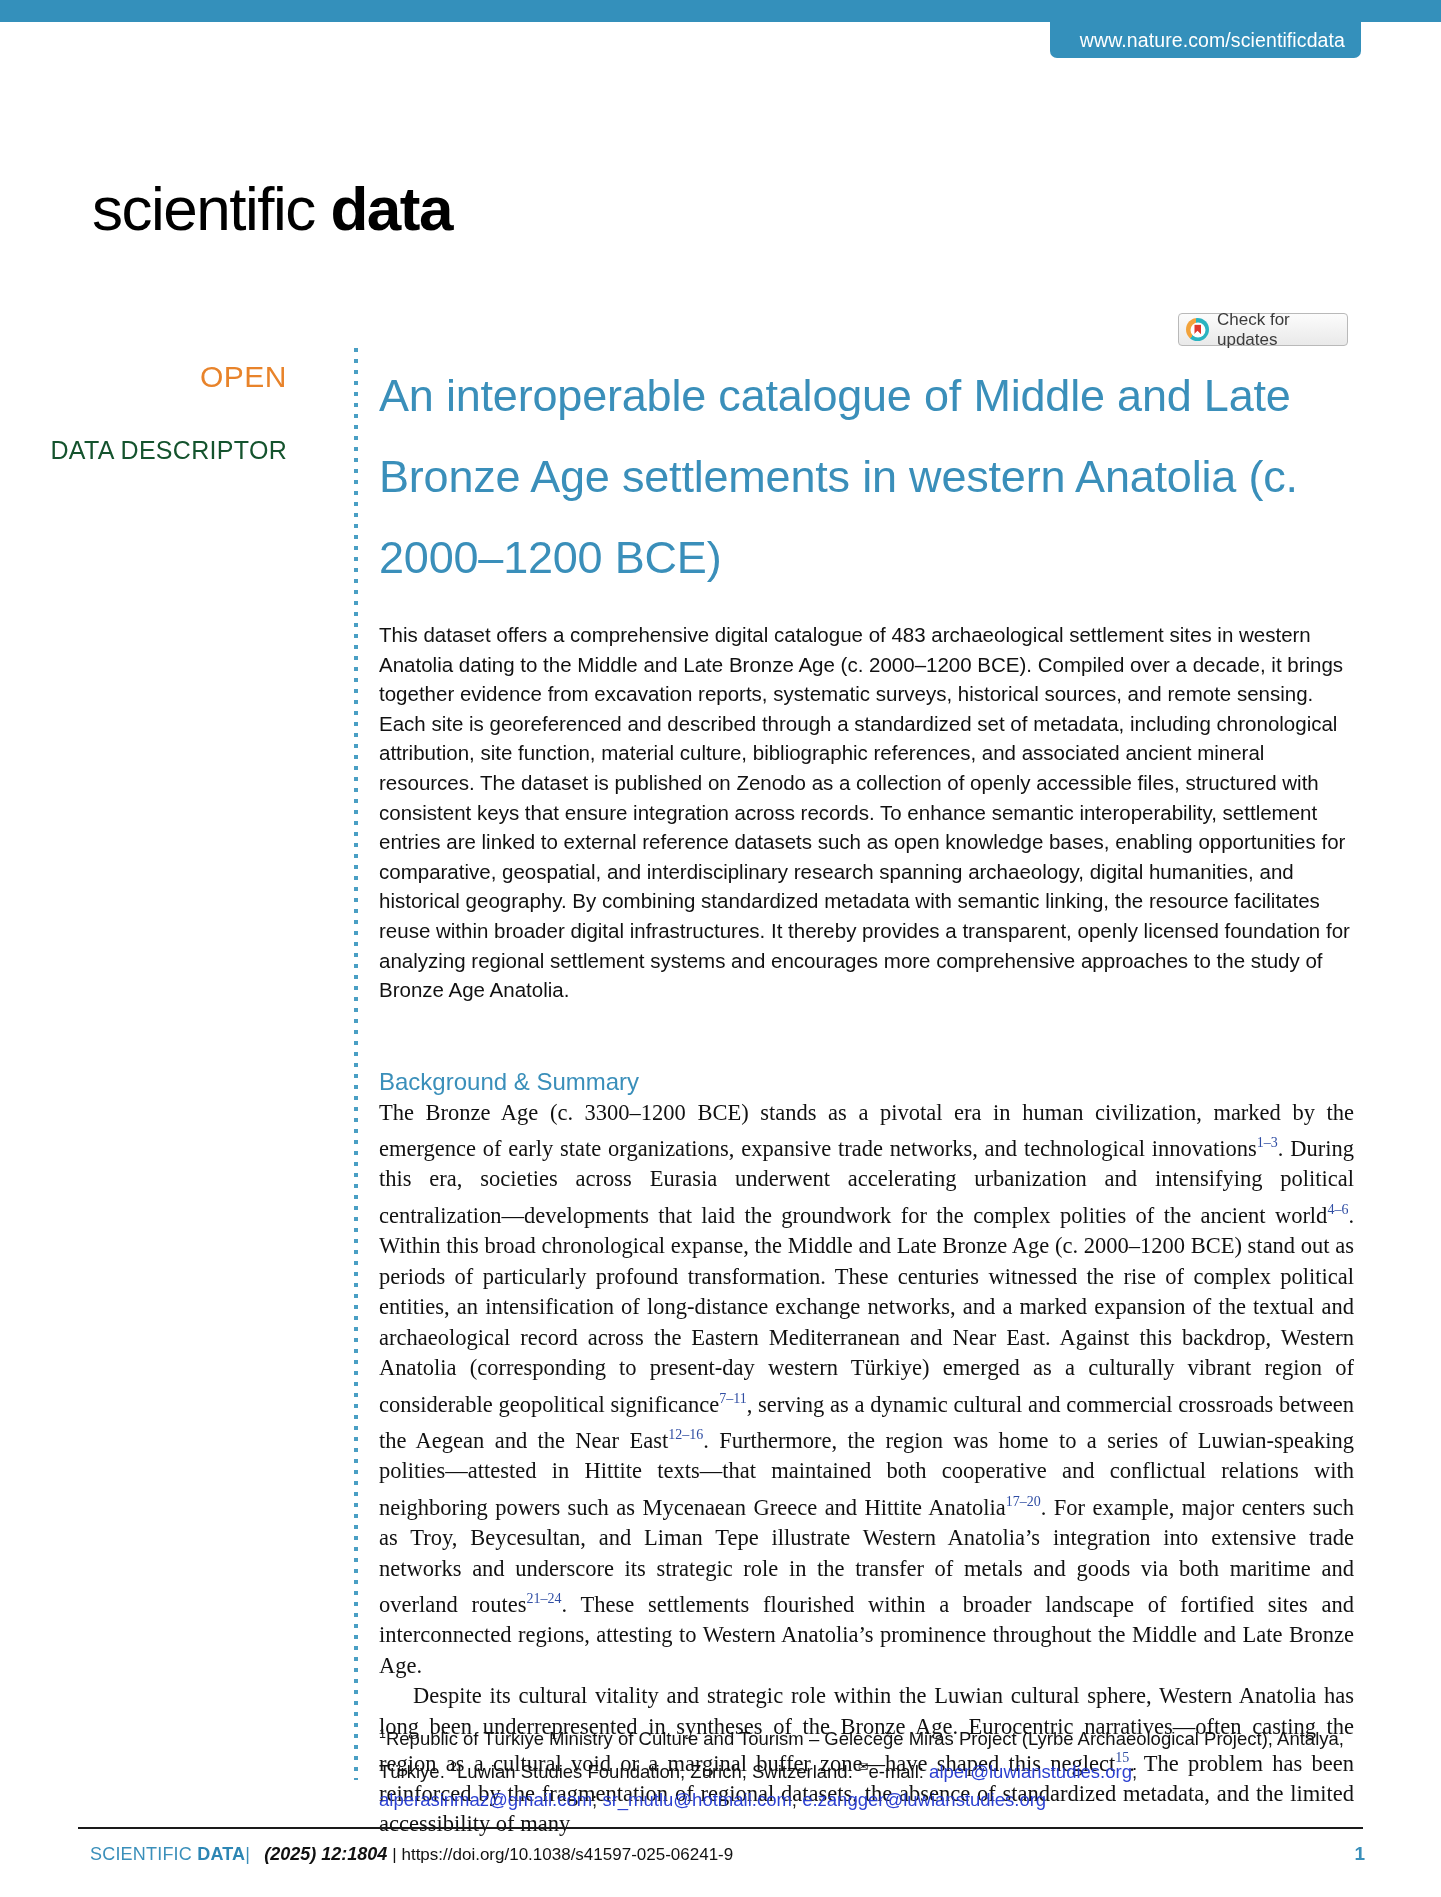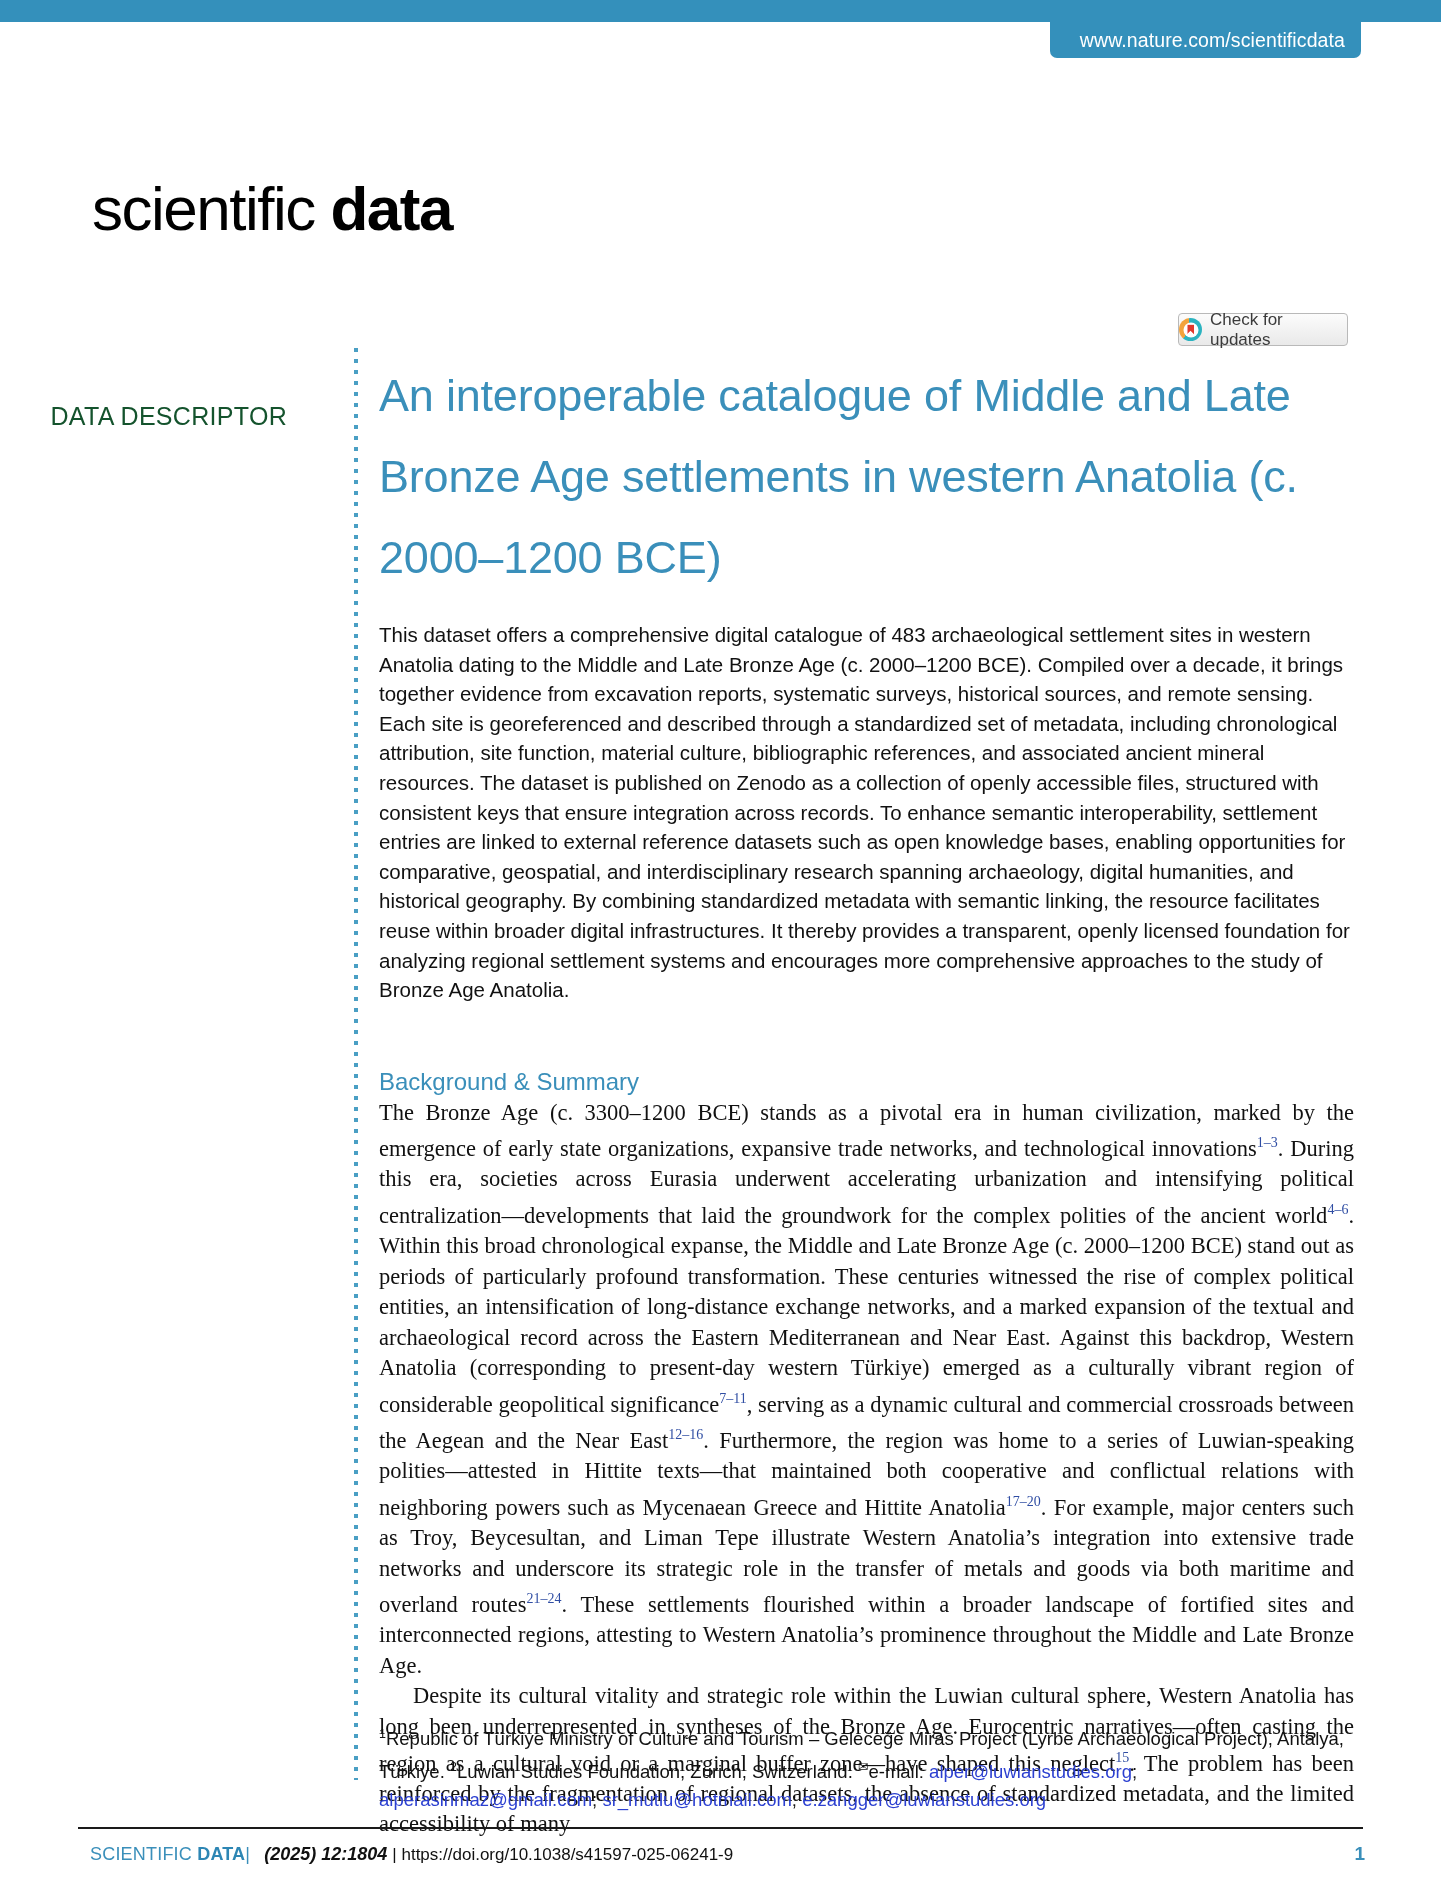--- a/index.html
+++ b/index.html
@@ -63,20 +63,21 @@
     position: absolute;
     left: 1178px;
     top: 313px;
     width: 170px;
     height: 33px;
     border: 1px solid #b9b9b9;
     border-radius: 4px;
     background: linear-gradient(#fcfcfc, #e9e9e9);
     display: flex;
     align-items: center;
+    padding-left: 7px;
     box-sizing: border-box;
   }
   .cfu-icon {
     width: 23px; height: 23px;
     border-radius: 50%;
     background: conic-gradient(from 220deg, #f2a33c 0deg 130deg, #2bb3c0 130deg 360deg);
     position: relative;
     flex: 0 0 auto;
   }
   .cfu-icon::after {
@@ -283,20 +284,21 @@
 </div>
 
 <div class="cfu-badge">
   <span class="cfu-icon">
     <span class="cfu-bookmark"></span>
   </span>
   <span class="cfu-text">Check for updates</span>
 </div>
 
 <div class="rail">
+  <span class="open-text">OPEN</span>
   <span class="descriptor-text">DATA DESCRIPTOR</span>
 </div>
 
 <div class="dotted-divider"></div>
 
 <div class="main">
 
   <h1 class="title">An interoperable catalogue of Middle and Late Bronze Age settlements in western Anatolia (c. 2000–1200 BCE)</h1>
 
 

